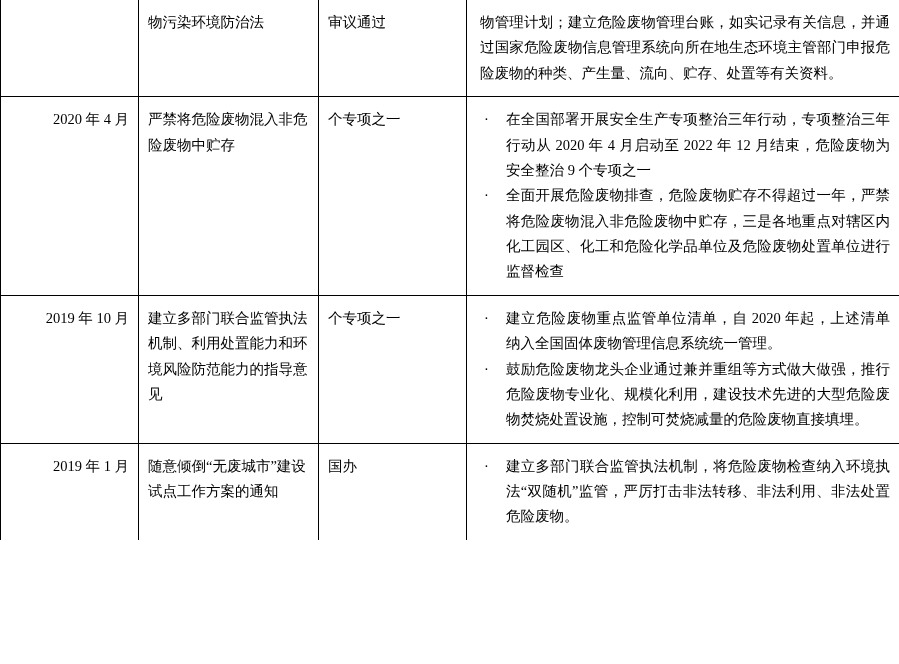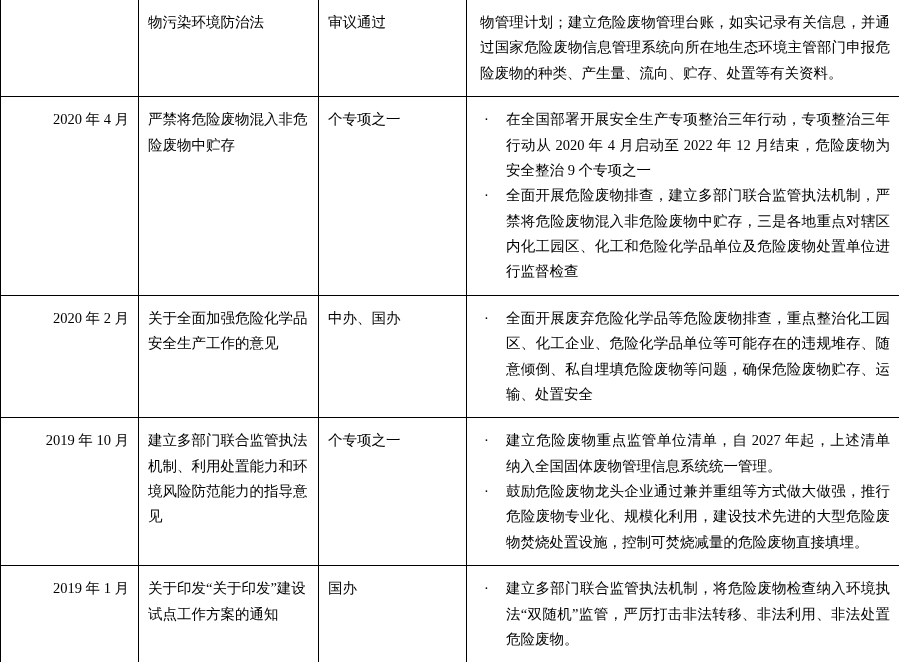--- a/index.html
+++ b/index.html
@@ -99,51 +99,41 @@
       </td>
     </tr>
 
     <tr>
       <td class="cell-date">2020 年 4 月</td>
       <td class="cell-title">严禁将危险废物混入非危险废物中贮存</td>
       <td class="cell-issuer">个专项之一</td>
       <td class="cell-content">
         <ul class="bullets">
           <li><span class="dot">·</span><span>在全国部署开展安全生产专项整治三年行动，专项整治三年行动从 2020 年 4 月启动至 2022 年 12 月结束，危险废物为安全整治 9 个专项之一</span></li>
-          <li><span class="dot">·</span><span>全面开展危险废物排查，建立多部门联合监管执法机制，严禁将危险废物混入非危险废物中贮存，三是各地重点对辖区内化工园区、化工和危险化学品单位及危险废物处置单位进行监督检查</span></li>
+          <li><span class="dot">·</span><span>全面开展危险废物排查，危险废物贮存不得超过一年，严禁将危险废物混入非危险废物中贮存，三是各地重点对辖区内化工园区、化工和危险化学品单位及危险废物处置单位进行监督检查</span></li>
         </ul>
       </td>
     </tr>
 
-    <tr>
-      <td class="cell-date">2020 年 2 月</td>
-      <td class="cell-title">关于全面加强危险化学品安全生产工作的意见</td>
-      <td class="cell-issuer">中办、国办</td>
-      <td class="cell-content">
-        <ul class="bullets">
-          <li><span class="dot">·</span><span>全面开展废弃危险化学品等危险废物排查，重点整治化工园区、化工企业、危险化学品单位等可能存在的违规堆存、随意倾倒、私自埋填危险废物等问题，确保危险废物贮存、运输、处置安全</span></li>
-        </ul>
-      </td>
-    </tr>
 
     <tr>
       <td class="cell-date">2019 年 10 月</td>
       <td class="cell-title">建立多部门联合监管执法机制、利用处置能力和环境风险防范能力的指导意见</td>
       <td class="cell-issuer">个专项之一</td>
       <td class="cell-content">
         <ul class="bullets">
-          <li><span class="dot">·</span><span>建立危险废物重点监管单位清单，自 2027 年起，上述清单纳入全国固体废物管理信息系统统一管理。</span></li>
+          <li><span class="dot">·</span><span>建立危险废物重点监管单位清单，自 2020 年起，上述清单纳入全国固体废物管理信息系统统一管理。</span></li>
           <li><span class="dot">·</span><span>鼓励危险废物龙头企业通过兼并重组等方式做大做强，推行危险废物专业化、规模化利用，建设技术先进的大型危险废物焚烧处置设施，控制可焚烧减量的危险废物直接填埋。</span></li>
         </ul>
       </td>
     </tr>
 
     <tr class="last-row">
       <td class="cell-date">2019 年 1 月</td>
-      <td class="cell-title">关于印发“关于印发”建设试点工作方案的通知</td>
+      <td class="cell-title">随意倾倒“无废城市”建设试点工作方案的通知</td>
       <td class="cell-issuer">国办</td>
       <td class="cell-content">
         <ul class="bullets">
           <li><span class="dot">·</span><span>建立多部门联合监管执法机制，将危险废物检查纳入环境执法“双随机”监管，严厉打击非法转移、非法利用、非法处置危险废物。</span></li>
         </ul>
       </td>
     </tr>
 
   </tbody>
 </table>

